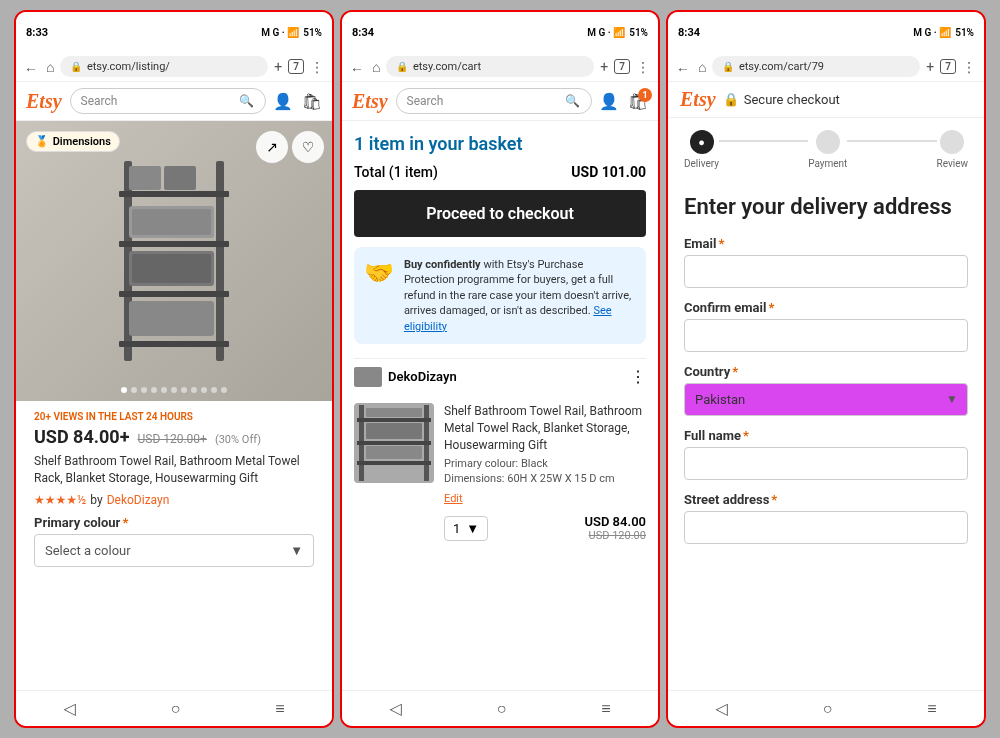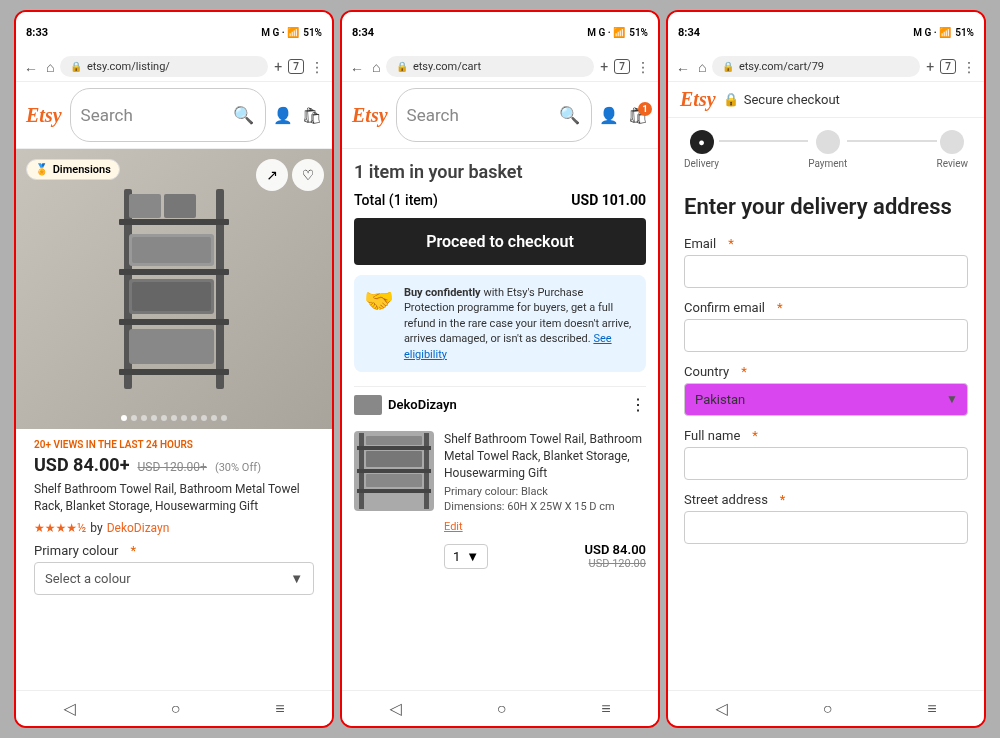--- a/index.html
+++ b/index.html
@@ -90,22 +90,22 @@
       font-family: Georgia, serif;
       font-size: 20px;
       color: #F1641E;
       font-weight: bold;
       font-style: italic;
     }
     .search-bar {
       flex: 1;
       border: 1.5px solid #ccc;
       border-radius: 20px;
-      padding: 16px 10px;
-      font-size: 17px;
+      padding: 5px 10px;
+      font-size: 12px;
       color: #888;
       display: flex;
       align-items: center;
       justify-content: space-between;
     }
     .header-icons { display: flex; gap: 8px; align-items: center; color: #333; font-size: 16px; }
     .cart-icon-wrapper { position: relative; }
     .cart-badge {
       position: absolute;
       top: -4px;
@@ -261,21 +261,21 @@
 
     
     .cart-content {
       padding: 12px;
       flex: 1;
       overflow-y: auto;
     }
     .basket-title {
       font-size: 18px;
       font-weight: 600;
-      color: #404040;
+      color: #0369a1;
       margin-bottom: 10px;
     }
     .total-row {
       display: flex;
       justify-content: space-between;
       align-items: center;
       margin-bottom: 10px;
       font-size: 14px;
       font-weight: 500;
     }
@@ -434,21 +434,22 @@
       margin-bottom: 14px;
       line-height: 1.3;
     }
     .form-group { margin-bottom: 12px; }
     .form-label {
       font-size: 13px;
       color: #333;
       margin-bottom: 4px;
       display: flex;
       align-items: center;
-      gap: 12px;
+      gap: 2px;
+      font-weight: bold;
     }
     .form-input {
       width: 100%;
       border: 1px solid #ccc;
       border-radius: 4px;
       padding: 8px 10px;
       font-size: 13px;
       color: #333;
       background: #fff;
     }

